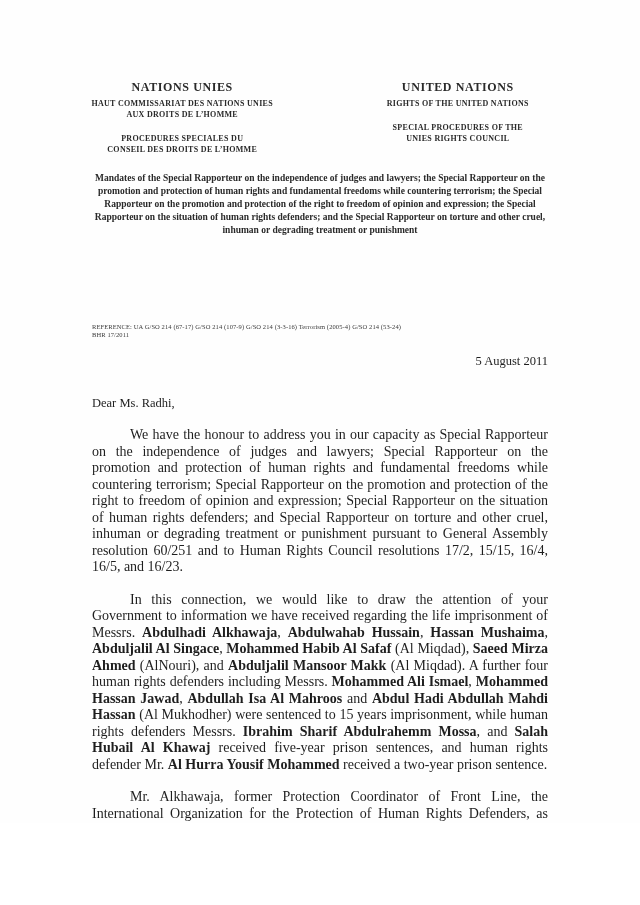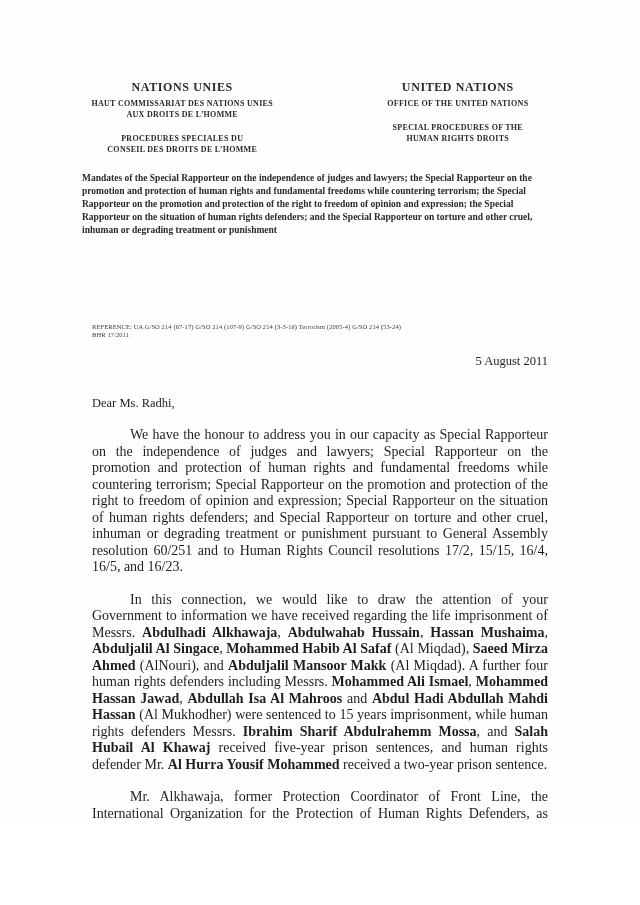--- a/index.html
+++ b/index.html
@@ -39,20 +39,21 @@
     letter-spacing: 0.3px;
     line-height: 11px;
   }
   .org-sub { margin-top: 13px; }
 
   
   .mandates {
     margin: 17px 82px 0 82px;
     font-size: 9.5px;
     font-weight: bold;
+    text-align: center;
     line-height: 13px;
     color: #2a2a2a;
   }
 
   
   .content {
     margin: 17px 92px;
   }
 
   .reference {
@@ -95,24 +96,24 @@
       <div class="org-title">NATIONS UNIES</div>
       <div class="org-line">HAUT COMMISSARIAT DES NATIONS UNIES</div>
       <div class="org-line">AUX DROITS DE L’HOMME</div>
       <div class="org-sub">
         <div class="org-line">PROCEDURES SPECIALES DU</div>
         <div class="org-line">CONSEIL DES DROITS DE L’HOMME</div>
       </div>
     </div>
     <div class="head-col">
       <div class="org-title">UNITED NATIONS</div>
-      <div class="org-line">OFFICE OF THE UNITED NATIONS</div>
+      <div class="org-line">RIGHTS OF THE UNITED NATIONS</div>
       <div class="org-sub">
         <div class="org-line">SPECIAL PROCEDURES OF THE</div>
-        <div class="org-line">HUMAN RIGHTS DROITS</div>
+        <div class="org-line">UNIES RIGHTS COUNCIL</div>
       </div>
     </div>
   </div>
 
   <div class="mandates">Mandates of the Special Rapporteur on the independence of judges and lawyers; the Special Rapporteur on the promotion and protection of human rights and fundamental freedoms while countering terrorism; the Special Rapporteur on the promotion and protection of the right to freedom of opinion and expression; the Special Rapporteur on the situation of human rights defenders; and the Special Rapporteur on torture and other cruel, inhuman or degrading treatment or punishment</div>
 
   <div class="content">
     <div class="reference">
       <div>REFERENCE: UA G/SO 214 (67-17) G/SO 214 (107-9) G/SO 214 (3-3-16) Terrorism (2005-4) G/SO 214 (53-24)</div>
       <div>BHR 17/2011</div>

